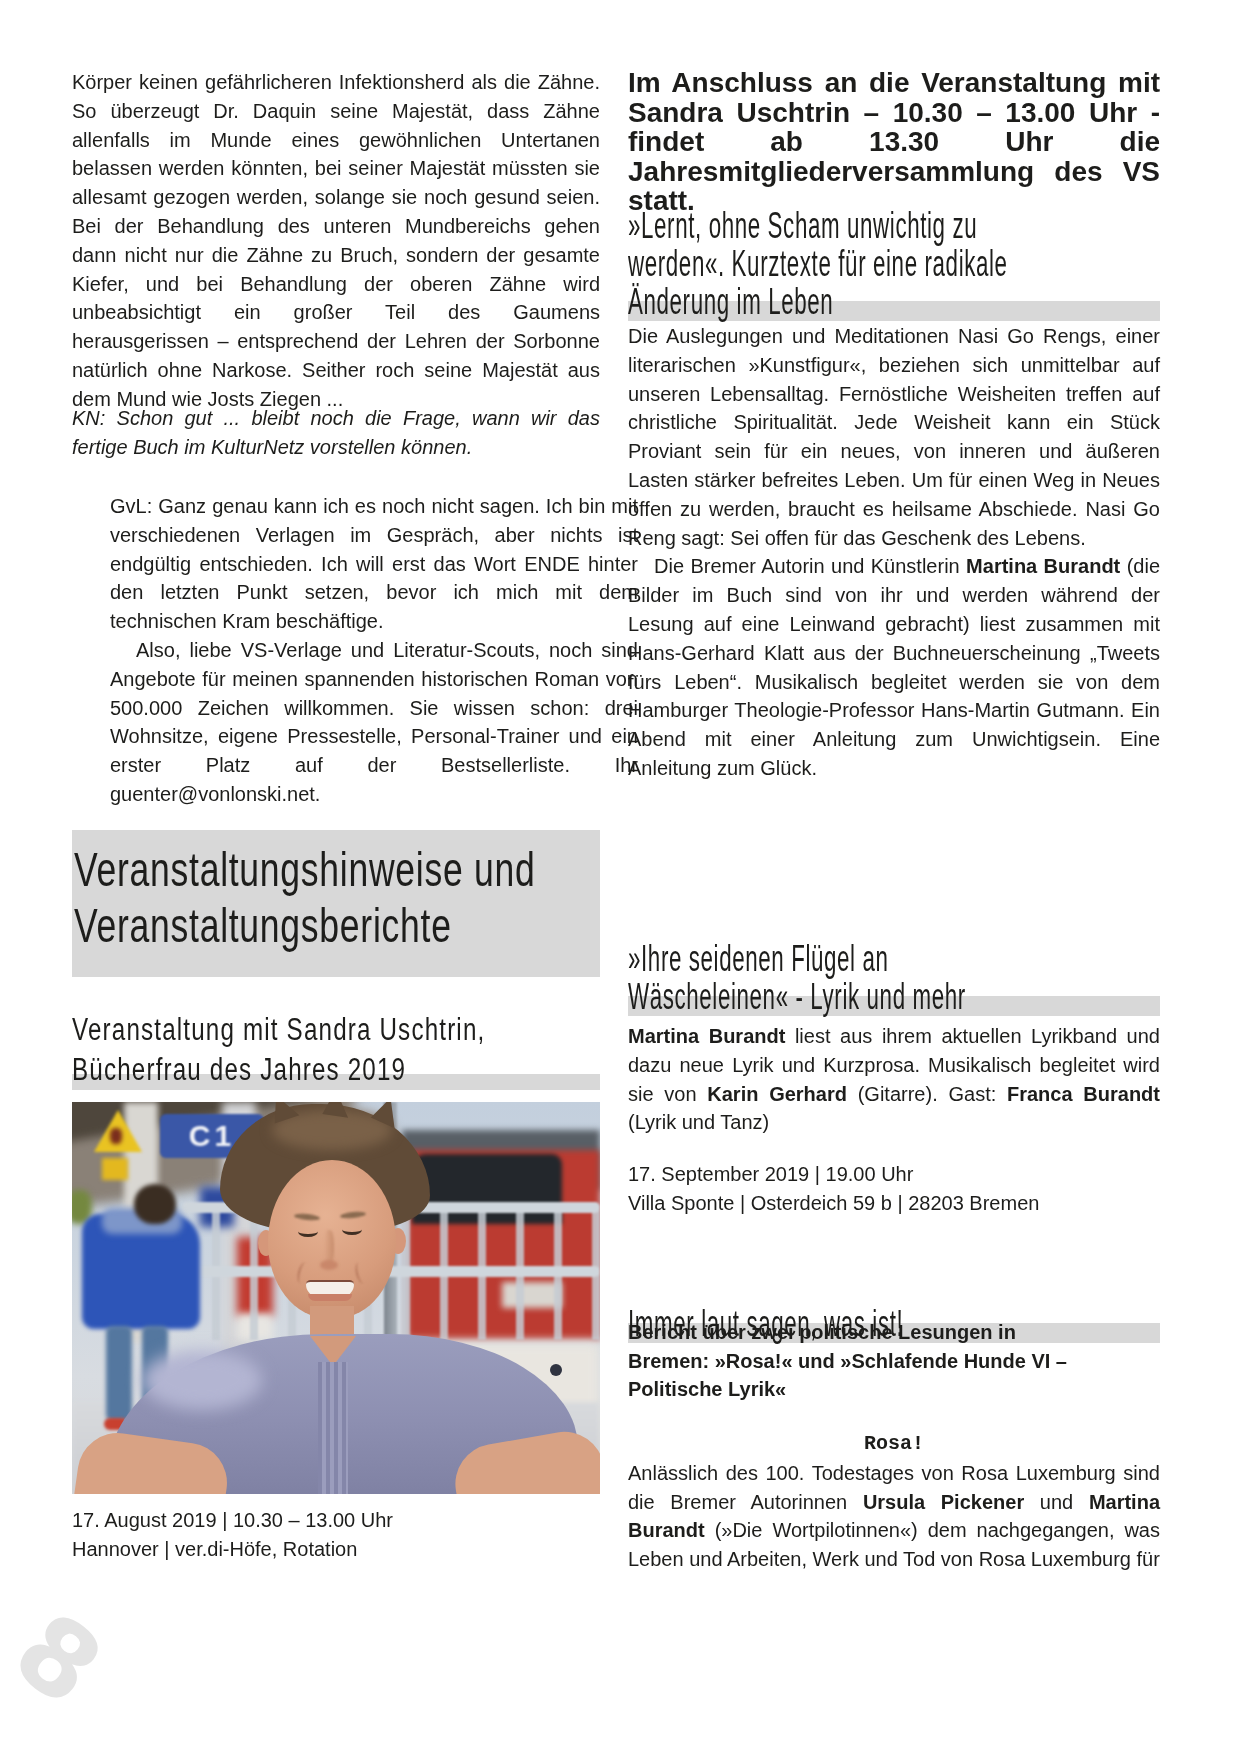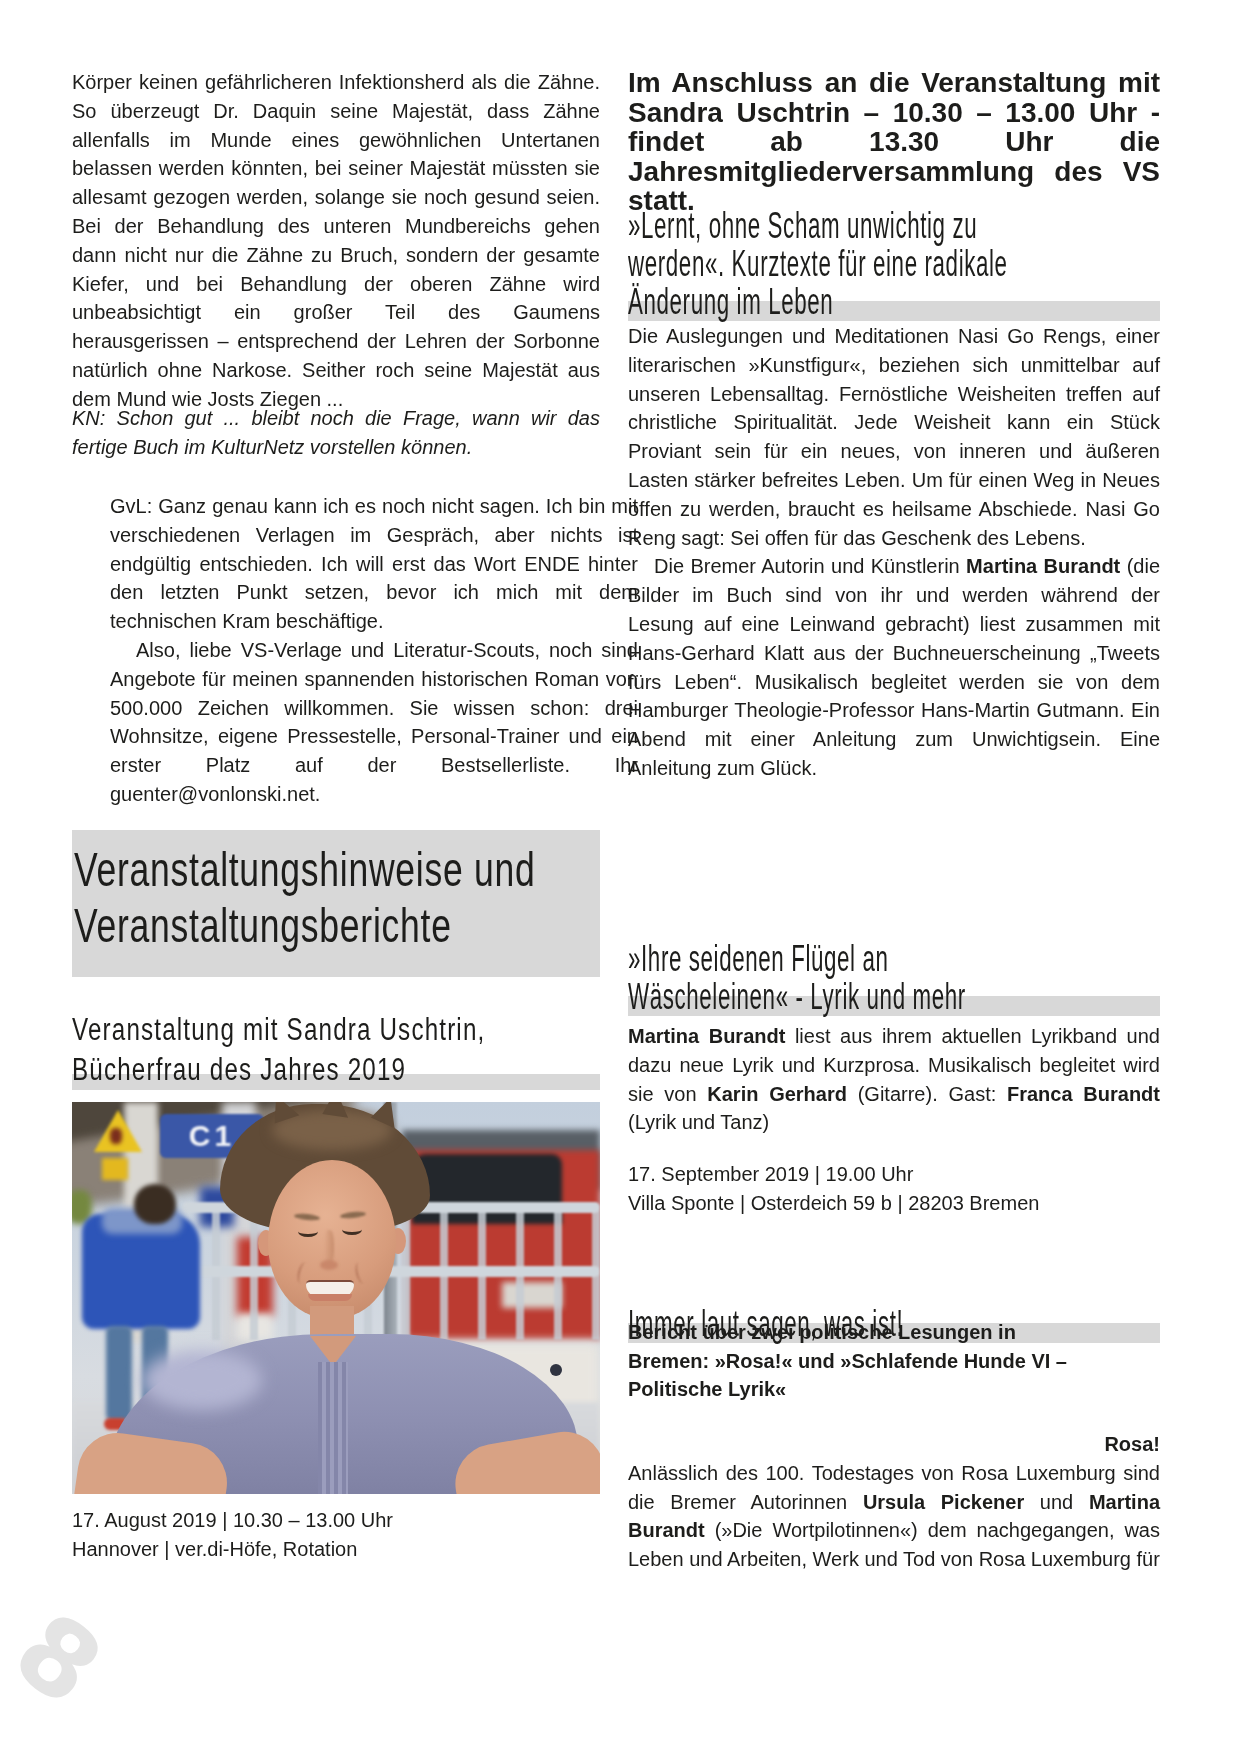--- a/index.html
+++ b/index.html
@@ -261,17 +261,17 @@
     </div>
   </div>
 
   <div class="abs info-text bold" style="left:628px;top:1318px;width:532px;">
     <div>Bericht über zwei politische Lesungen in</div>
     <div>Bremen: »Rosa!« und »Schlafende Hunde VI –</div>
     <div>Politische Lyrik«</div>
   </div>
 
   <div class="abs body-text" style="left:628px;top:1430px;width:532px;">
-    <p class="bold" style="text-align:right;">Rosa!</p>
+    <p class="bold" style="text-align:center;font-family:Liberation Mono, monospace;">Rosa!</p>
     <p><span>Anlässlich des 100. Todestages von Rosa Luxemburg sind die Bremer Autorinnen </span><strong>Ursula Pickener</strong><span> und </span><strong>Martina Burandt</strong><span> (»Die Wortpilotinnen«) dem nachgegangen, was Leben und Arbeiten, Werk und Tod von Rosa Luxemburg für</span></p>
   </div>
 
 </div>
 
 </body></html>

